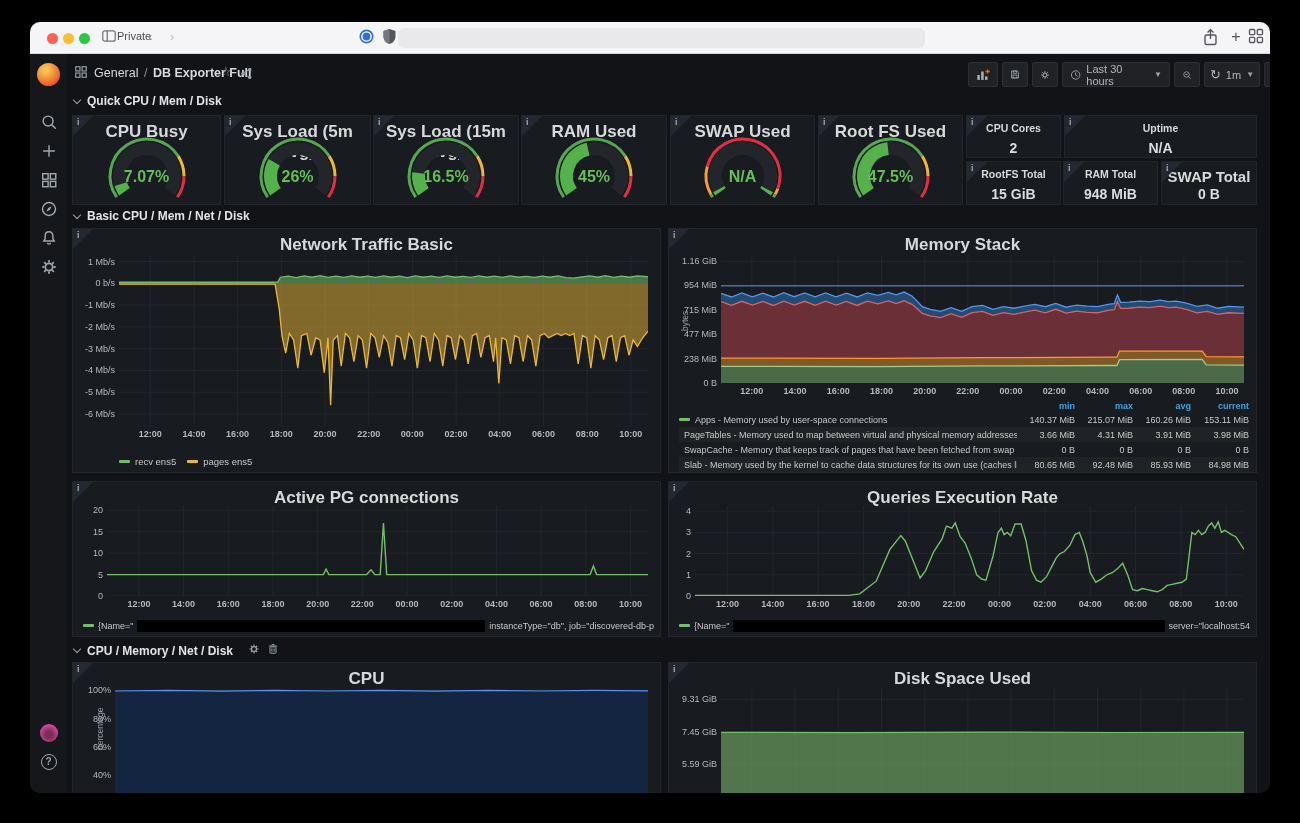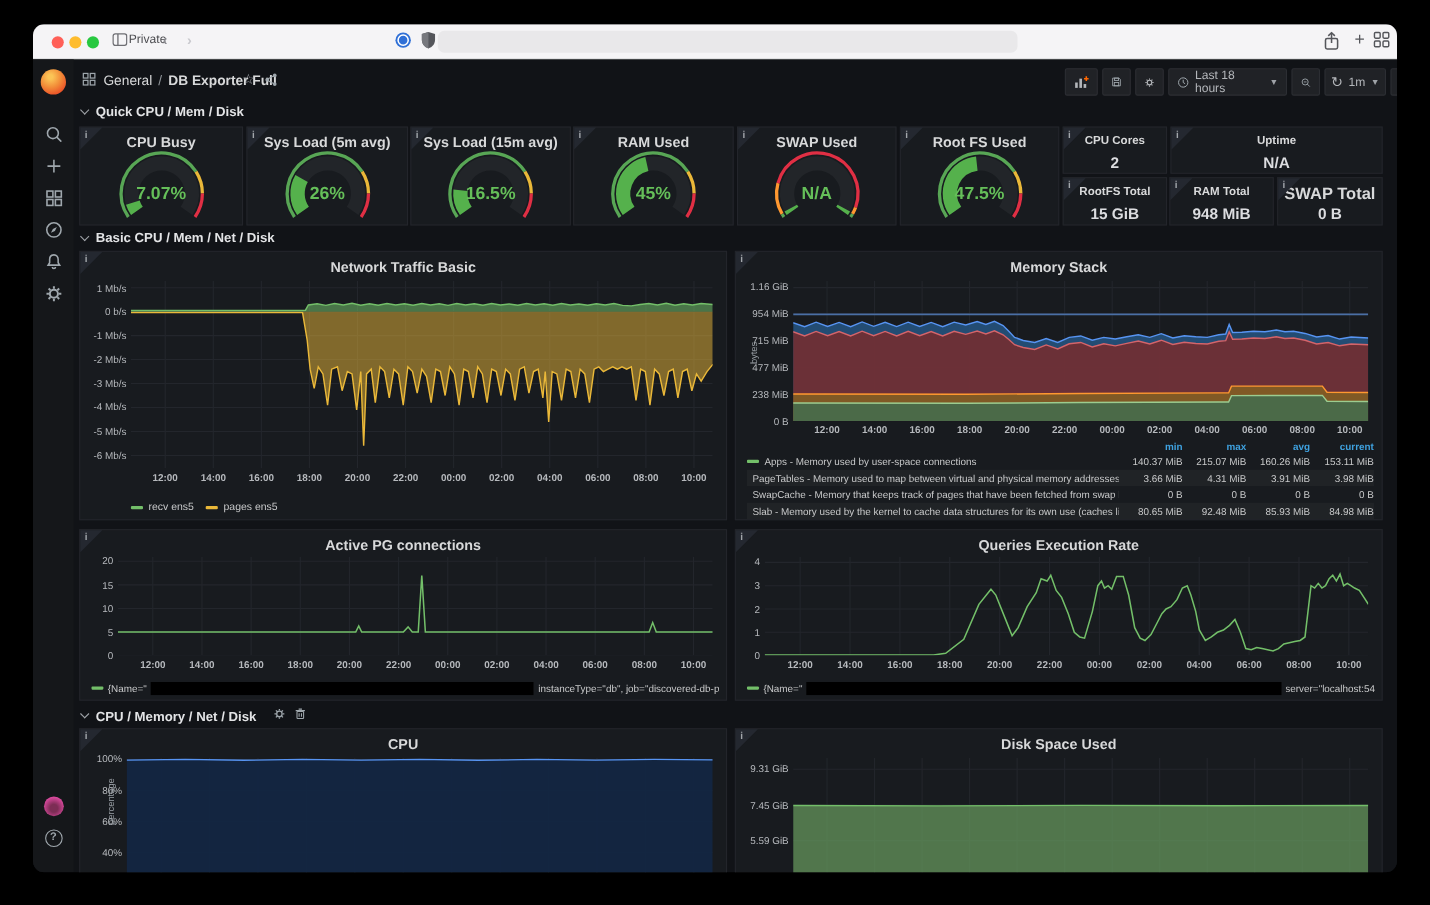--- a/index.html
+++ b/index.html
@@ -20,21 +20,21 @@
   #logo{position:absolute;left:7px;top:9px;width:23px;height:23px;border-radius:50%;background:radial-gradient(circle at 38% 30%,#fbc456 10%,#f28c38 45%,#e83c22 90%)}
   .hdr-txt{font-size:12.5px;font-weight:500}
   .g-btn{position:absolute;top:8px;height:25px;background:#202226;border:1px solid #2c2e33;border-radius:2px;display:flex;align-items:center;justify-content:center;gap:5px;color:#b3b6ba;font-size:11px;padding:0 7px}
   .caret{font-size:8px;color:#9fa3a8}
   
   .rowhdr{position:absolute;display:flex;align-items:center;gap:7px;font-size:12px;font-weight:700;color:#e3e4e6}
   .chev{width:6px;height:6px;border-right:1.5px solid #9fa3a8;border-bottom:1.5px solid #9fa3a8;transform:rotate(45deg);margin-top:-3px}
   .panel{position:absolute;background:#181b1f;border:1px solid #23252b}
   .corner{position:absolute;top:0;left:0;width:0;height:0;border-top:20px solid #242830;border-right:20px solid transparent;z-index:3}
   .corner i{position:absolute;top:-19px;left:4px;font-style:normal;font-weight:700;font-size:9px;color:#a2a6ab}
-  .p-title{position:absolute;left:0;right:0;top:6px;text-align:center;font-size:13px;font-weight:700;color:#d8d9da}
+  .p-title{position:absolute;left:0;right:0;top:6px;text-align:center;font-size:17px;font-weight:700;color:#d8d9da}
   
   .gauge-box{position:absolute;left:0;right:0;top:16px;bottom:2px;display:flex;justify-content:center}
   .gauge-value{position:absolute;left:0;right:0;top:52px;text-align:center;font-size:16px;font-weight:700;color:#65bf59;z-index:2}
   .stat-value{position:absolute;left:0;right:0;top:24px;text-align:center;font-size:14px;font-weight:700;color:#dcdde0}
   
   .chart-body{position:absolute;left:8px;right:8px}
   .plotarea{position:absolute;overflow:hidden}
   .plotarea svg{position:absolute;left:0;top:0;width:100%;height:100%}
   .ylabs{position:absolute}
   .ylabs span{position:absolute;right:4px;transform:translateY(-50%);font-size:9px;color:#b6b9bd;white-space:nowrap}
@@ -234,21 +234,21 @@
             <line x1="4.7" y1="15.3" x2="6.5" y2="13.5"></line>
           </g>
           <circle cx="10" cy="10" r="4.1" fill="none" stroke="#b3b6ba" stroke-width="2"></circle>
         </svg>
     </div>
     <div class="g-btn" style="left:1032px;width:108px">
       <svg width="12" height="12" viewBox="0 0 20 20">
           <circle class="icn" cx="10" cy="10" r="7.5" stroke="#b3b6ba"></circle>
           <polyline class="icn" points="10,5.5 10,10 13,12" stroke="#b3b6ba"></polyline>
         </svg>
-      <span>Last 18 hours</span>
+      <span>Last 30 hours</span>
       <span class="caret">▼</span>
     </div>
     <div class="g-btn" style="left:1144px;width:26px">
       <svg width="14" height="14" viewBox="0 0 20 20">
           <circle class="icn" cx="9" cy="9" r="5.5" stroke="#b3b6ba"></circle>
           <line class="icn" x1="13.2" y1="13.2" x2="17" y2="17" stroke="#b3b6ba" stroke-linecap="round"></line>
           <line class="icn" x1="6.5" y1="9" x2="11.5" y2="9" stroke="#b3b6ba"></line>
         </svg>
     </div>
     <div class="g-btn" style="left:1174px;width:56px">

